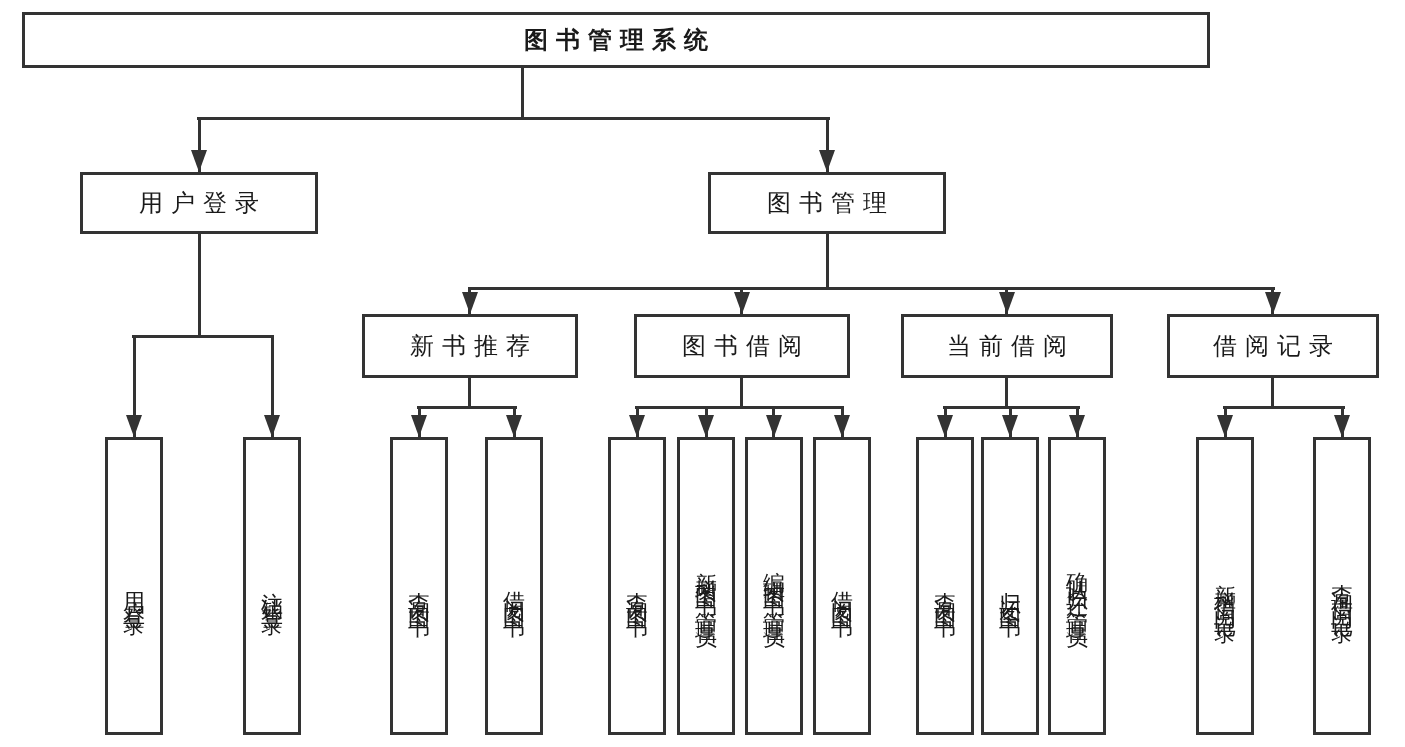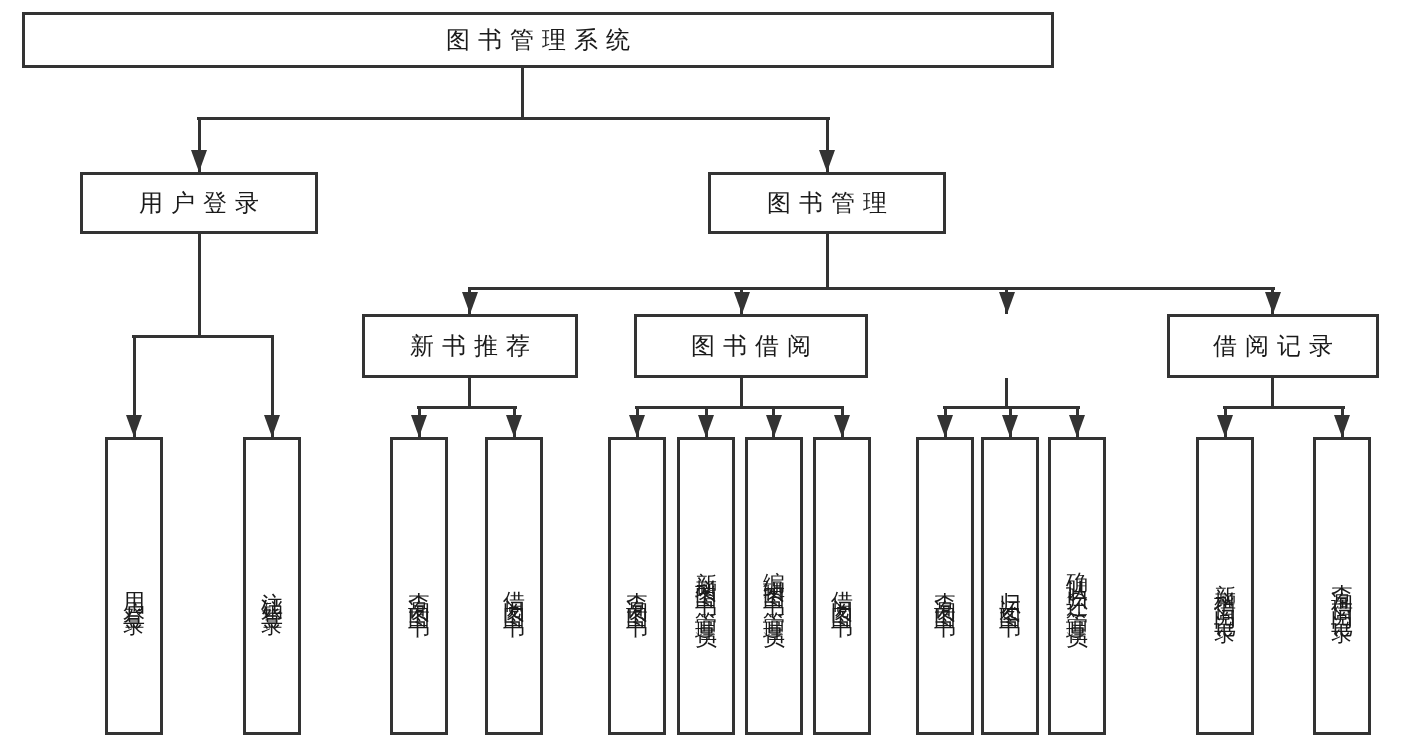--- a/index.html
+++ b/index.html
@@ -56,36 +56,39 @@
     color:var(--wm);
     white-space:nowrap;
     z-index:5;
   }
 </style>
 </head>
 <body>
 
 <div class="stage">
 
-  <div class="node h" style="left:22px;top:12px;width:1032px;height:56px;">
+  <div class="node h" style="left:22px;top:12px;width:1188px;height:56px;font-weight:bold;">
     <span class="lbl">图书管理系统</span>
   </div>
 
   <div class="node h" style="left:80px;top:172px;width:238px;height:62px;">
     <span class="lbl">用户登录</span>
   </div>
   <div class="node h" style="left:362px;top:314px;width:216px;height:64px;">
     <span class="lbl">新书推荐</span>
   </div>
 
   <div class="node h" style="left:708px;top:172px;width:238px;height:62px;">
     <span class="lbl">图书管理</span>
   </div>
-  <div class="node h" style="left:634px;top:314px;width:234px;height:64px;">
+  <div class="node h" style="left:634px;top:314px;width:216px;height:64px;">
     <span class="lbl">图书借阅</span>
+  </div>
+  <div class="node h" style="left:901px;top:314px;width:212px;height:64px;">
+    <span class="lbl">当前借阅</span>
   </div>
   <div class="node h" style="left:1167px;top:314px;width:212px;height:64px;">
     <span class="lbl">借阅记录</span>
   </div>
 
   <div class="node v" style="left:105px;top:437px;width:58px;height:298px;">
     <span class="lbl">用户登录</span>
   </div>
   <div class="node v" style="left:243px;top:437px;width:58px;height:298px;">
     <span class="lbl">注销登录</span>

